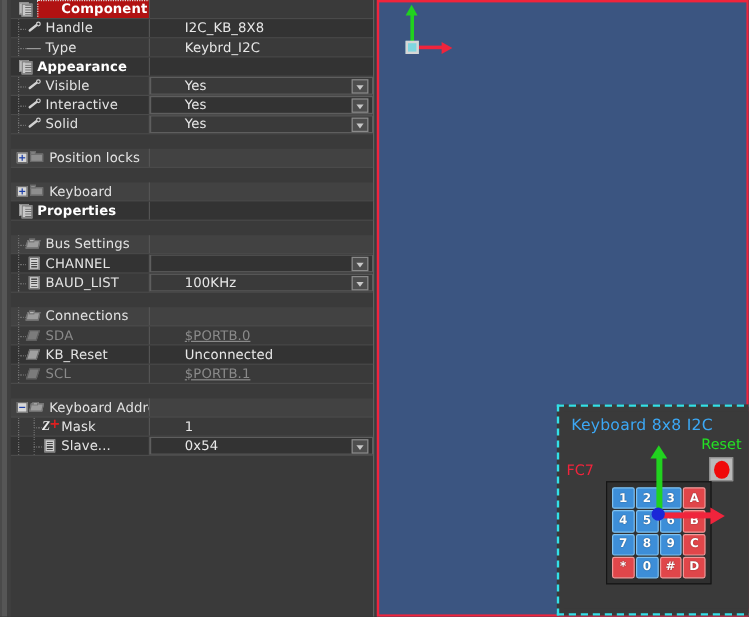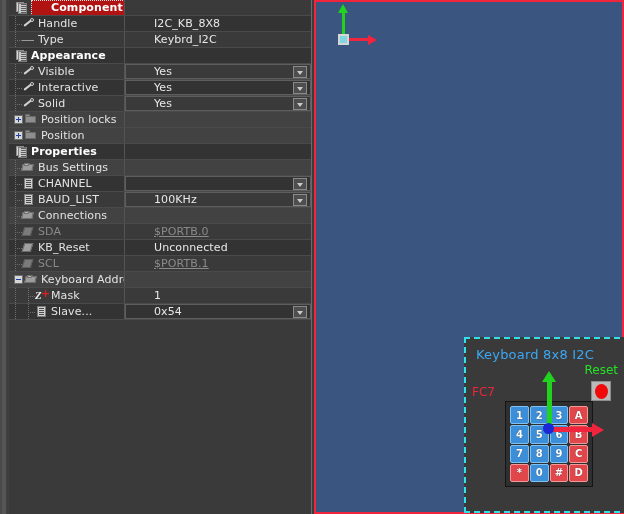--- a/index.html
+++ b/index.html
@@ -20,21 +20,21 @@
     background:linear-gradient(to right,#4a4a4a 0,#4a4a4a 2px,#565656 2px,#565656 6px,#3f3f3f 6px,#3f3f3f 9px);
   }
   #prop-rows{position:absolute;left:9px;top:0;right:0;bottom:0;}
 
   .row{
     position:relative;height:16px;line-height:16px;
     display:flex;align-items:stretch;box-sizing:border-box;
     border-bottom:1px solid #4a4a4a;
   }
   .row.alt{background:#333333;}
-  .row.shade{background:#424242;}
+  .row.shade{background:#424242;margin-top:12px;}
 
   .cell-name{
     position:relative;width:116px;flex:0 0 116px;
     display:flex;align-items:center;
     box-sizing:border-box;overflow:hidden;white-space:nowrap;
     border-right:1px solid #545454;
   }
   .cell-val{
     position:relative;flex:1 1 auto;
     display:flex;align-items:center;
@@ -329,21 +329,21 @@
           </div>
           <div class="cell-val">
             <span class="val"></span>
           </div>
         </div>
         <div class="row shade">
           <div class="cell-name">
             <span class="indent" style="width: 4px;"></span>
             <span class="exp plus"></span>
             <span class="ico folderplain"></span>
-            <span class="lbl">Position</span>
+            <span class="lbl">Keyboard</span>
           </div>
           <div class="cell-val">
             <span class="val"></span>
           </div>
         </div>
         <div class="row alt">
           <div class="cell-name">
             <span class="indent" style="width: 6px;"></span>
             <span class="ico doc"></span>
             <span class="lbl bold">Properties</span>

